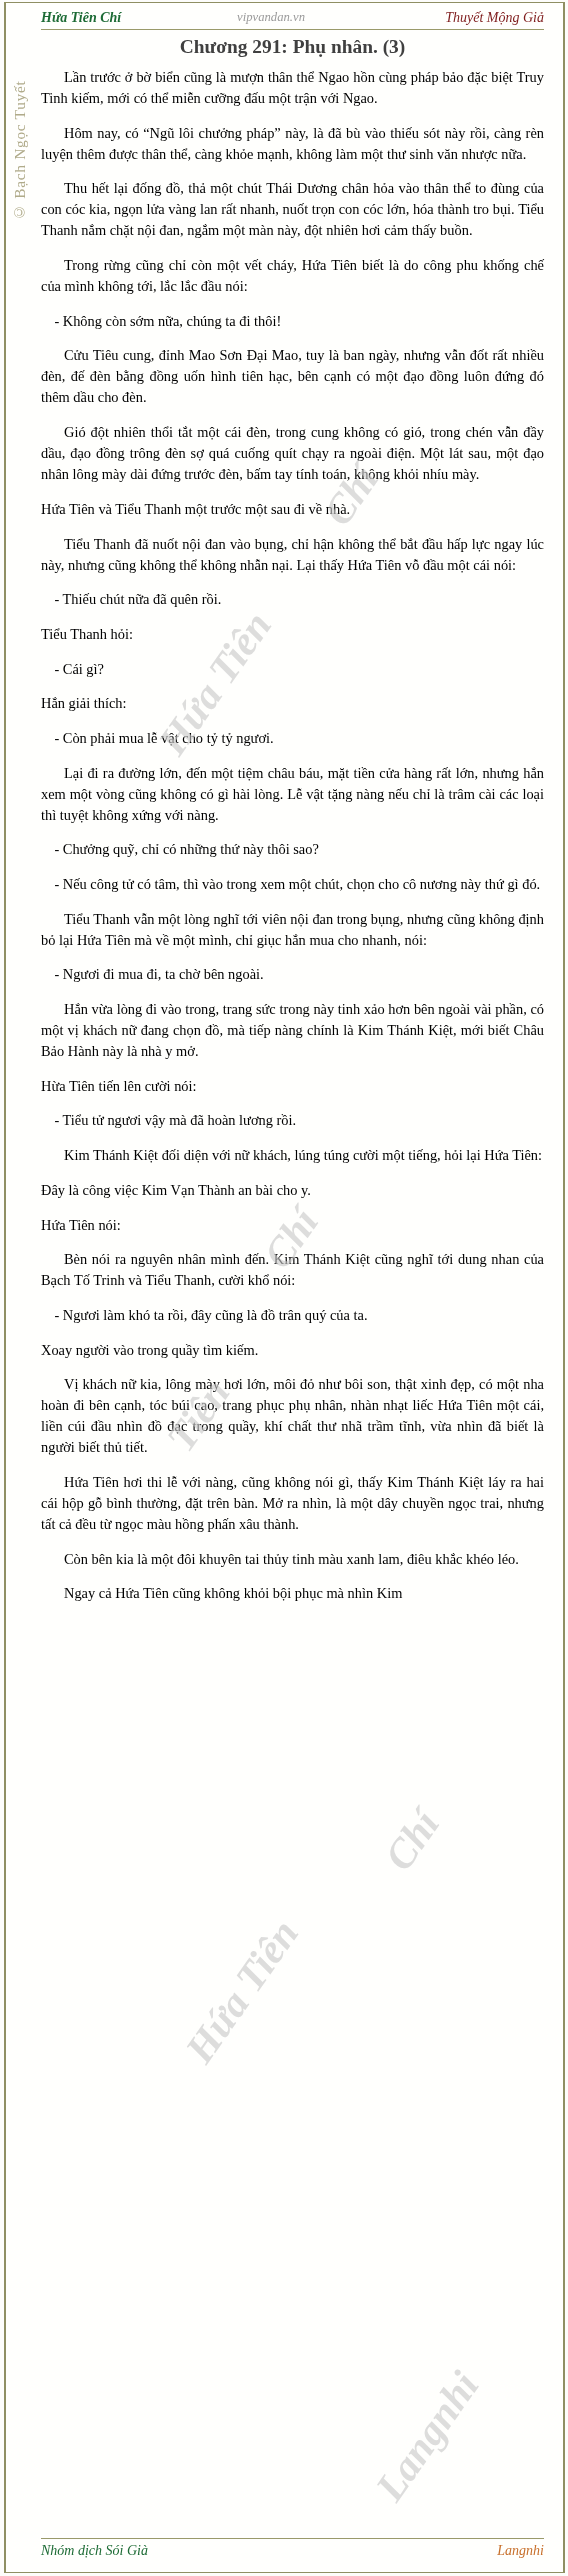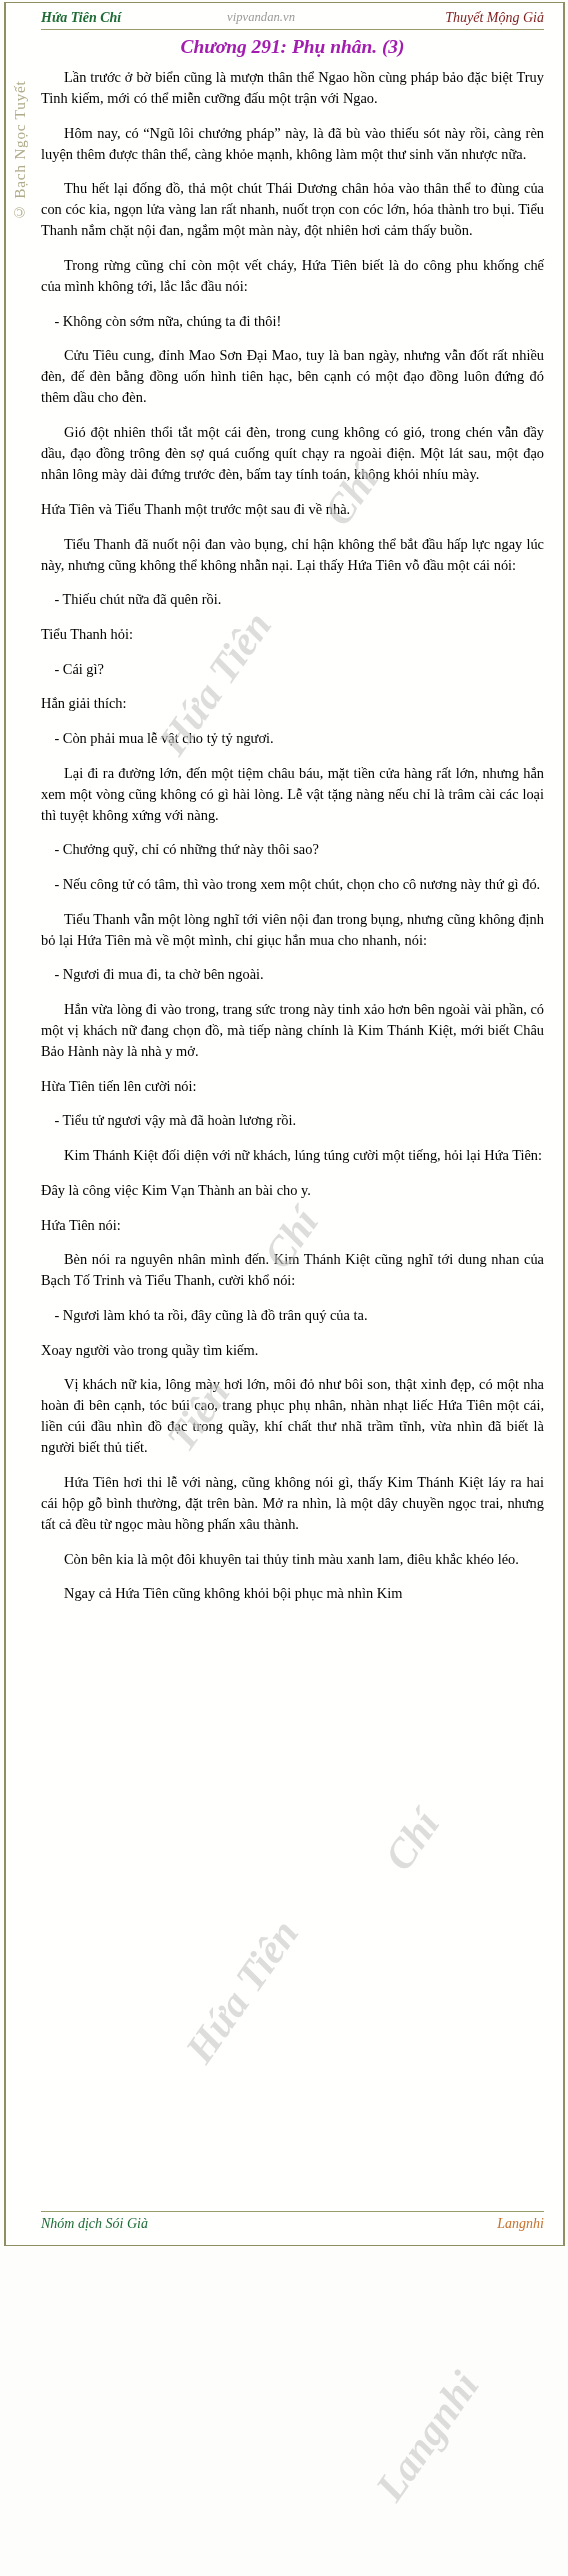--- a/index.html
+++ b/index.html
@@ -15,21 +15,21 @@
     font-family: "Liberation Serif", "DejaVu Serif", serif;
     overflow: hidden;
   }
 
   
   .page-frame {
     position: absolute;
     left: 4px;
     top: 2px;
     width: 561px;
-    height: 2244px;
+    height: 2571px;
     border-left: 2px solid #8f8f63;
     border-right: 2px solid #8f8f63;
     border-top: 1.3px solid #8f8f63;
     border-bottom: 1.3px solid #8f8f63;
     box-sizing: border-box;
     background: #fffffd;
   }
 
   
   .runhead {
@@ -50,43 +50,42 @@
     white-space: nowrap;
     line-height: 19px;
   }
   .runhead-left {
     left: 0;
     color: #1d6b35;
     font-size: 14px;
     font-weight: bold;
   }
   .runhead-center {
-    left: 186px;
+    left: 196px;
     color: #9b9b9b;
     font-size: 12.7px;
   }
   .runhead-right {
     right: 0;
     color: #7f1d1d;
     font-size: 14px;
   }
 
   
   .chapter-title {
     position: absolute;
     left: 35px;
     top: 31px;
     width: 503px;
     text-align: center;
-    color: #a21caf;
+    color: #404040;
     font-size: 19.4px;
     font-weight: bold;
     letter-spacing: 0px;
     line-height: 25.4px;
-    font-style: italic;
   }
 
   
   .vertical-credit {
     position: absolute;
     left: 5.4px;
     top: 31px;
     width: 27px;
     height: 187px;
     color: #b0ab8a;

